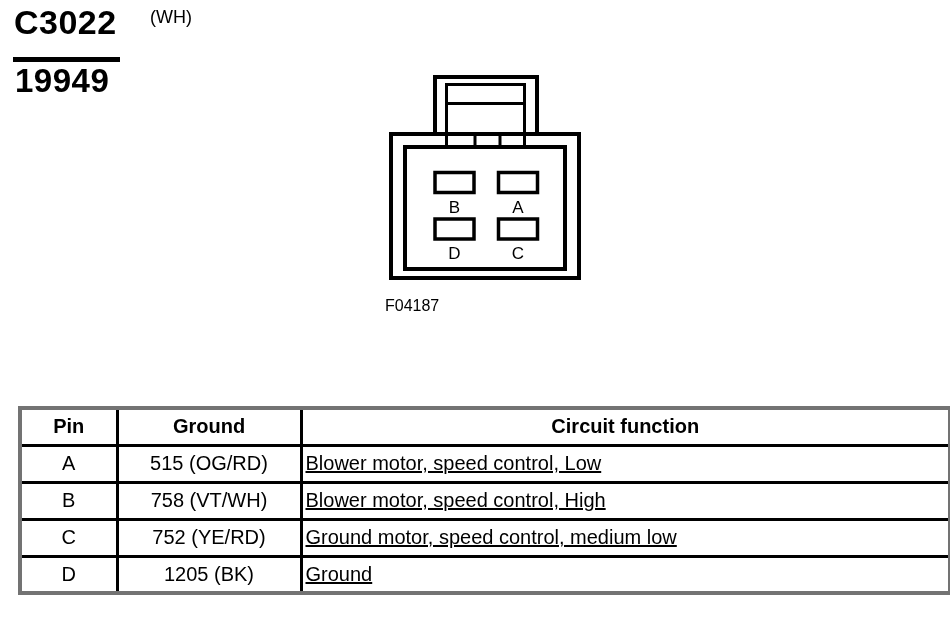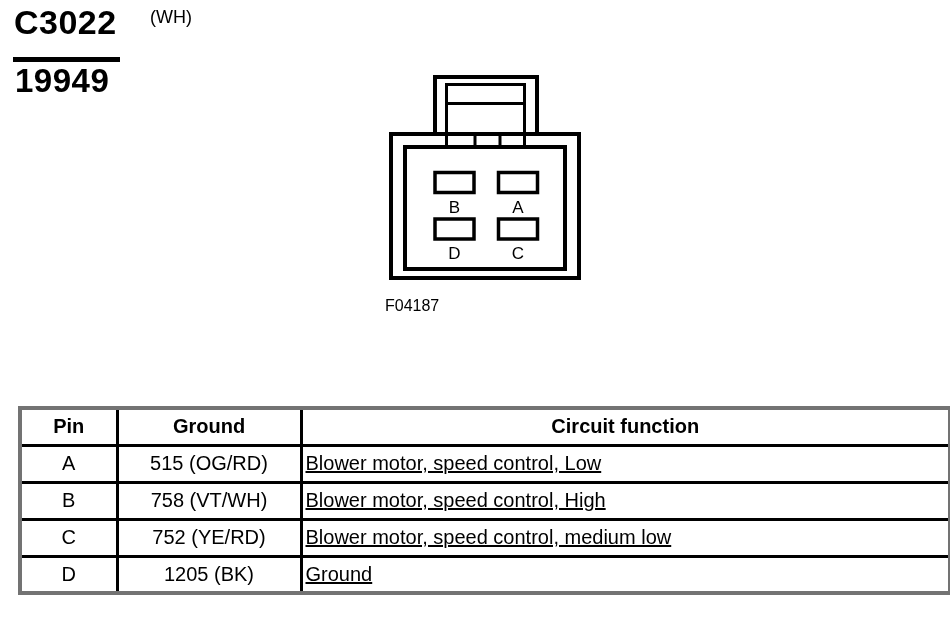--- a/index.html
+++ b/index.html
@@ -117,21 +117,21 @@
         <td class="cell-function">Blower motor, speed control, Low</td>
       </tr>
       <tr>
         <td class="cell-pin">B</td>
         <td class="cell-circuit">758 (VT/WH)</td>
         <td class="cell-function">Blower motor, speed control, High</td>
       </tr>
       <tr>
         <td class="cell-pin">C</td>
         <td class="cell-circuit">752 (YE/RD)</td>
-        <td class="cell-function">Blower motor, speed control, medium low</td>
+        <td class="cell-function">Ground motor, speed control, medium low</td>
       </tr>
       <tr>
         <td class="cell-pin">D</td>
         <td class="cell-circuit">1205 (BK)</td>
         <td class="cell-function">Ground</td>
       </tr>
     </tbody>
   </table>
 
 </div>

